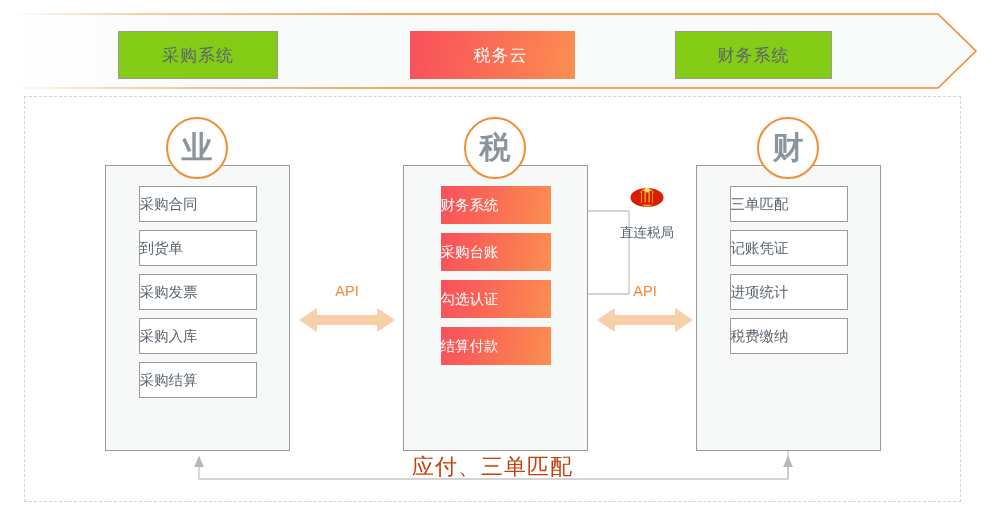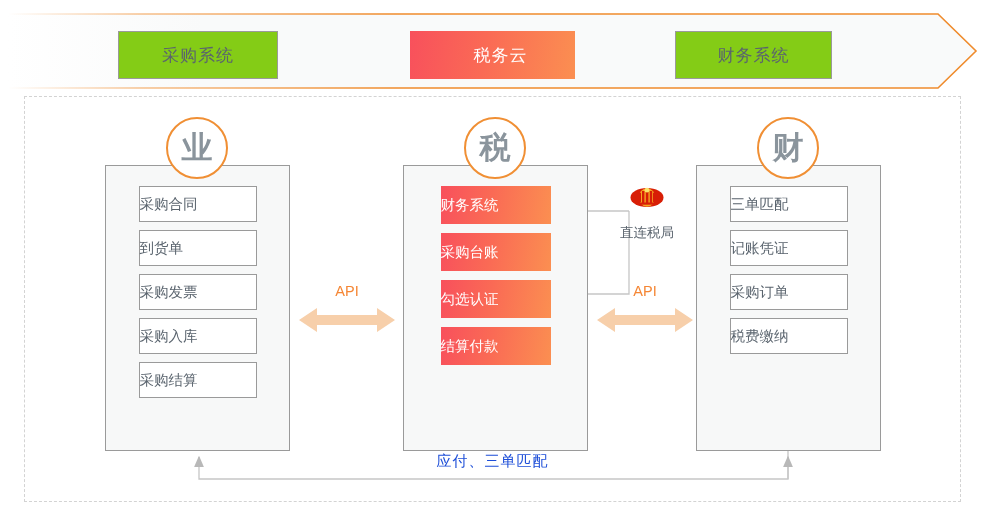--- a/index.html
+++ b/index.html
@@ -93,21 +93,21 @@
   #tax-node{
     position:absolute;left:578px;top:88px;width:88px;height:62px;
     display:flex;flex-direction:column;align-items:center;
   }
   #tax-emblem{width:34px;height:25px;position:relative;}
   #tax-label{font-size:13.5px;color:#5a646e;margin-top:14px;white-space:nowrap;}
 
   
   #bottom-label{
     position:absolute;left:0;right:0;top:355px;text-align:center;
-    font-size:15px;color:#1d4ed8;letter-spacing:1px;
+    font-size:22px;color:#c2410c;letter-spacing:1px;
   }
   #link-svg{position:absolute;left:0;top:0;}
 </style>
 </head>
 <body>
 
 <div id="banner-wrap">
   <svg id="banner-svg" width="987" height="84">
     <defs>
       <linearGradient id="bannerStroke" x1="0" y1="0" x2="1" y2="0">
@@ -201,21 +201,21 @@
 
   <div class="panel" id="panel-right">
     <div class="panel-items">
       <div class="card plain">
           <span>三单匹配</span>
         </div>
       <div class="card plain">
           <span>记账凭证</span>
         </div>
       <div class="card plain">
-          <span>采购订单</span>
+          <span>进项统计</span>
         </div>
       <div class="card plain">
           <span>税费缴纳</span>
         </div>
     </div>
   </div>
   <div class="badge" id="badge-right">
     <span>财</span>
   </div>
 

